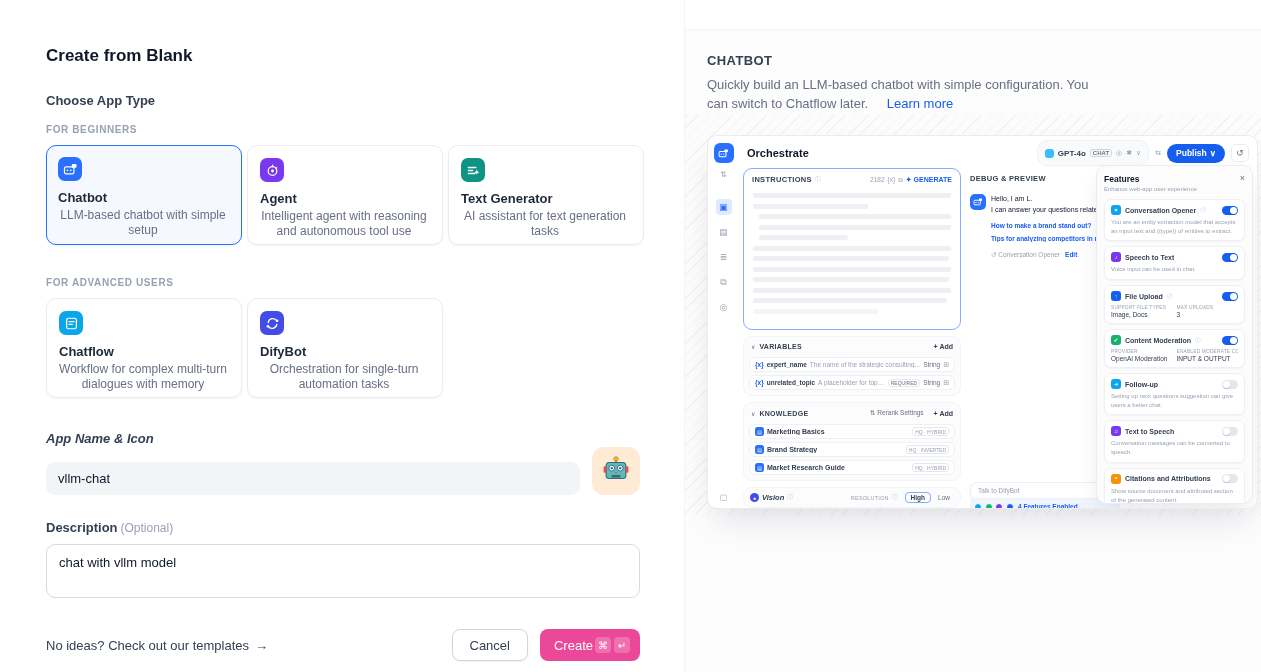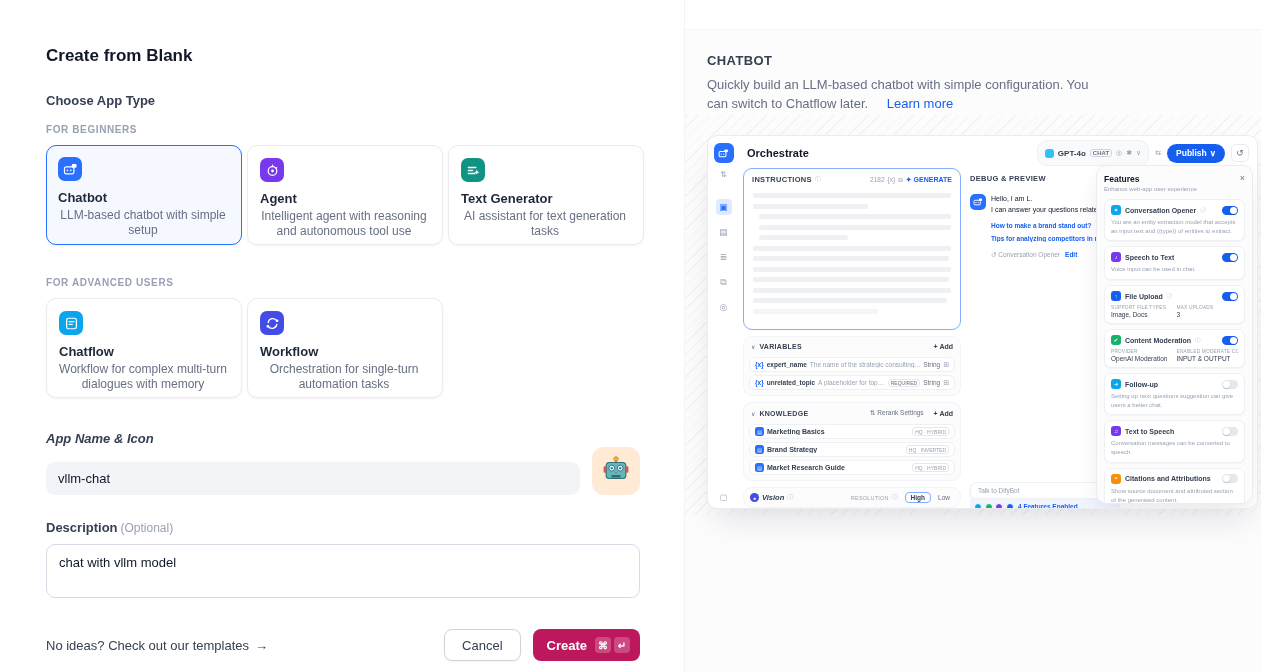--- a/index.html
+++ b/index.html
@@ -32,21 +32,21 @@
   .optional-label { font-size:12px; font-weight:400; color:#98a2b3; margin-left:3px; }
   .desc-textarea { width:100%; height:54px; border:1px solid #d5dbe4; border-radius:9px; background:#fff;
                    padding:9px 12px; font-size:13px; color:#101828; font-family:inherit; resize:none; outline:none; line-height:1.4; }
   .left-footer { margin-top:27px; width:594px; display:flex; align-items:center; justify-content:space-between; }
   .templates-link { font-size:13px; color:#354052; cursor:pointer; display:flex; gap:6px; align-items:center; }
   .footer-btns { display:flex; gap:12px; }
   .btn { height:32px; border-radius:8px; font-size:13px; font-family:inherit; cursor:pointer; display:flex;
          align-items:center; justify-content:center; }
   .btn-cancel { background:#fff; border:1px solid #d0d5dd; color:#354052; font-weight:500; padding:0 17px;
                 box-shadow:0 1px 2px rgba(16,24,40,.05); }
-  .btn-create { background:#be185d; border:none; color:#fff; font-weight:700; padding:0 10px 0 14px; gap:6px; }
+  .btn-create { background:#ec4899; border:none; color:#fff; font-weight:400; padding:0 10px 0 14px; gap:0; }
   .kbd-chips { display:flex; gap:3px; margin-left:2px; }
   .kbd { width:16px; height:16px; border-radius:4px; background:rgba(255,255,255,.22); color:#fff; font-size:10px;
          display:flex; align-items:center; justify-content:center; }
 
   
   .right-pane { flex:1; position:relative; background:#fcfcfd; border-left:1px solid #f2f4f7; }
   .right-top-strip { height:30px; background:#fff; border-bottom:1px solid #f3f4f6; }
   .right-header { padding:23px 40px 0 22px; }
   .panel-heading { font-size:13px; font-weight:700; color:#354052; letter-spacing:.4px; margin-bottom:8px; }
   .panel-desc { font-size:13px; color:#676f83; line-height:1.45; max-width:392px; }
@@ -231,21 +231,21 @@
     </div>
     <div class="type-card">
       <div class="type-icon" style="background: rgb(68, 76, 231);">
         <svg width="15" height="15" viewBox="0 0 16 16">
             <path d="M12.6 5.2A5 5 0 0 0 3.4 7" fill="none" stroke="#fff" stroke-width="1.4" stroke-linecap="round"></path>
             <path d="M3.4 10.8A5 5 0 0 0 12.6 9" fill="none" stroke="#fff" stroke-width="1.4" stroke-linecap="round"></path>
             <circle cx="12.9" cy="5" r="1.4" fill="#fff"></circle>
             <circle cx="3.1" cy="11" r="1.4" fill="#fff"></circle>
           </svg>
       </div>
-      <div class="type-name">Workflow</div>
+      <div class="type-name">DifyBot</div>
       <div class="type-desc">Orchestration for single-turn automation tasks</div>
     </div>
   </div>
 
   <div class="name-block">
     <div class="name-row">
       <div class="name-col">
         <label class="field-label">App Name &amp; Icon</label>
         <input class="app-name-input" type="text" value="vllm-chat" style="">
       </div>

